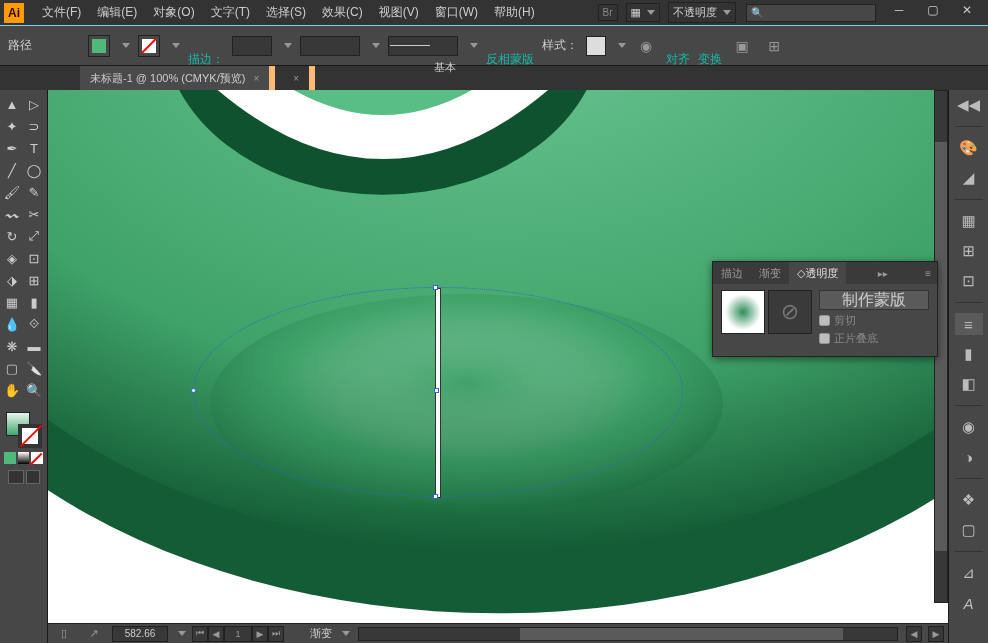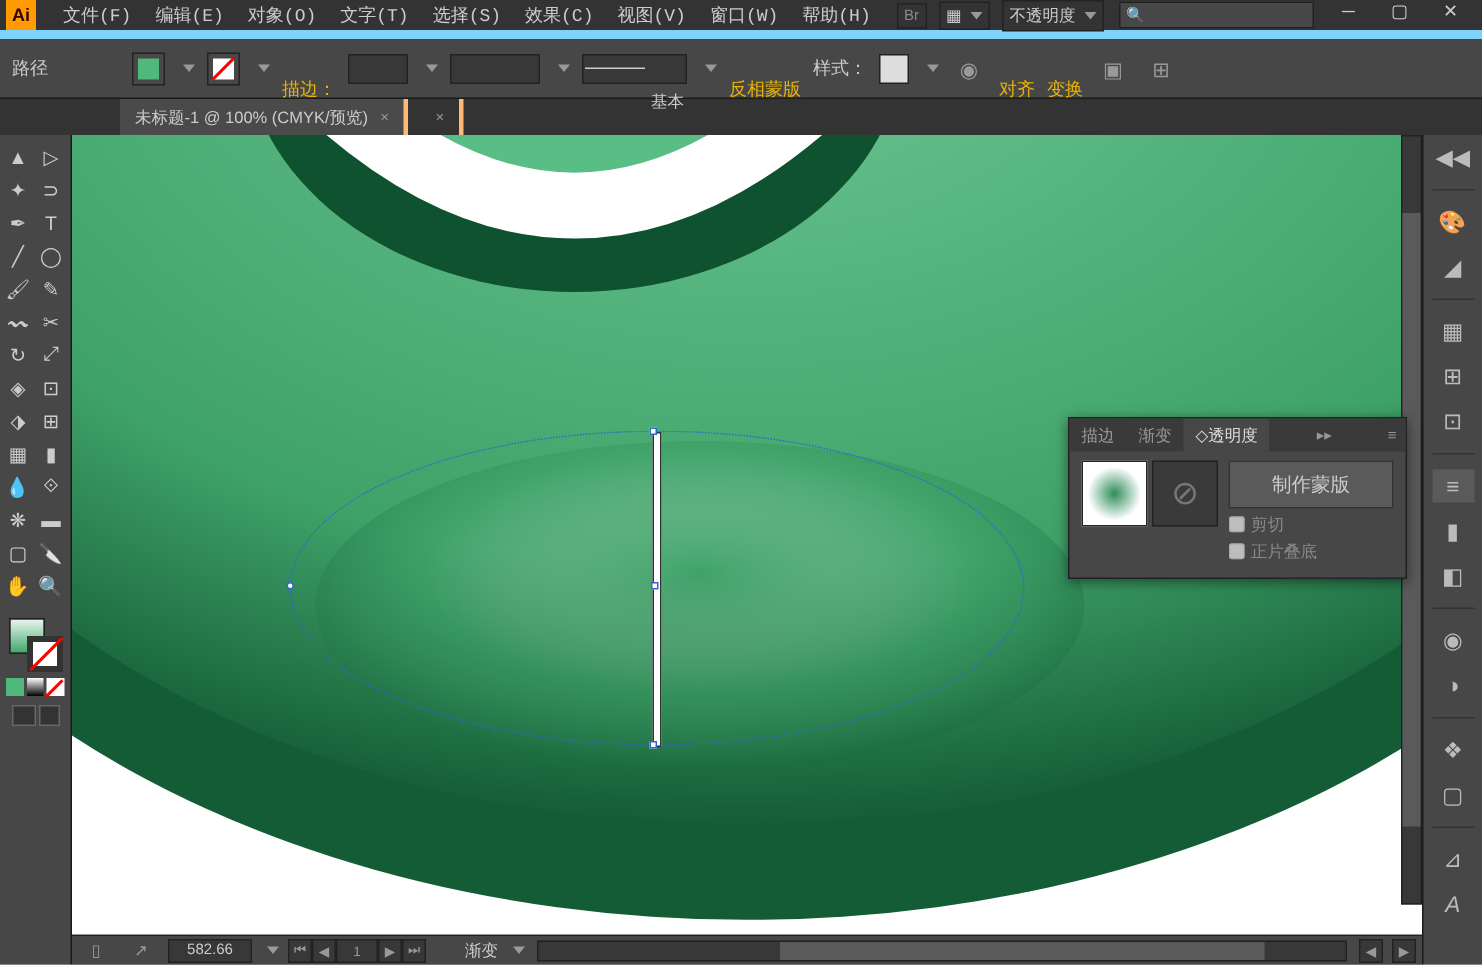--- a/index.html
+++ b/index.html
@@ -1,49 +1,49 @@
 <!DOCTYPE html>
 <html><head>
 <meta charset="utf-8">
 <style>
 * { margin: 0; padding: 0; box-sizing: border-box; font-family: "Microsoft YaHei", sans-serif; }
 body { background: #333333; width: 988px; height: 643px; overflow: hidden; position: relative; }
 
 
-.title-bar { height: 26px; background: #333333; display: flex; align-items: center; padding: 0 4px; border-bottom: 6px solid #7dd3fc; }
+.title-bar { height: 26px; background: #333333; display: flex; align-items: center; padding: 0 4px; border-bottom: 1px solid #7dd3fc; }
 .app-icon { width: 20px; height: 20px; background: #ff9a00; color: #330000; font-weight: bold; font-size: 12px; display: flex; align-items: center; justify-content: center; margin-right: 10px; }
-.menu-item { color: #cccccc; font-size: 12px; padding: 2px 8px; cursor: pointer; font-family: Liberation Mono, monospace; }
+.menu-item { color: #cccccc; font-size: 12px; padding: 2px 8px; cursor: pointer; }
 .title-spacer { flex: 1; }
 .workspace-box { display: flex; align-items: center; gap: 2px; margin: 0 4px; padding: 2px 4px; border: 1px solid #222; }
 .workspace-box span { color: #ccc; font-size: 11px; }
 .dropdown-arrow { width: 0; height: 0; border-left: 4px solid transparent; border-right: 4px solid transparent; border-top: 5px solid #999; margin-left: 4px; }
 .search-box { width: 130px; height: 18px; background: #474747; border: 1px solid #222; margin: 0 6px; display: flex; align-items: center; padding-left: 4px; }
 .search-icon { color: #999; font-size: 10px; }
 .win-controls { display: flex; margin-left: auto; }
 .win-btn { width: 34px; height: 20px; display: flex; align-items: center; justify-content: center; color: #ccc; font-size: 12px; margin-top:-6px;}
 .win-btn.close { color: #ccc; }
 
 
 .control-bar { height: 40px; background: #474747; display: flex; align-items: center; padding: 0 8px; gap: 8px; border-bottom: 1px solid #1a1a1a; }
 .control-label { color: #cccccc; font-size: 12px; }
-.control-label.orange { color: #eab308; margin-top: 28px; }
+.control-label.orange { color: #14b8a6; margin-top: 28px; }
 .swatch-btn { width: 22px; height: 22px; border: 1px solid #222; display: flex; align-items: center; justify-content: center; }
 .swatch-green { background: #4fb87a; width: 14px; height: 14px; }
 .swatch-none { width: 14px; height: 14px; background: white; position: relative; }
 .swatch-none::after { content: ""; position: absolute; width: 140%; height: 2px; background: red; transform: rotate(-45deg); top: 6px; left: -3px; }
 .num-input { width: 40px; height: 20px; background: #383838; border: 1px solid #222; color: #ccc; font-size: 11px; padding: 0 2px; }
 .stroke-type { width: 70px; height: 20px; background: #383838; border: 1px solid #222; display: flex; align-items: center; justify-content: center; }
 .stroke-line { width: 40px; height: 1px; background: #ccc; }
 .basic-label { color: #ccc; font-size: 11px; margin-left: 4px; margin-top: 44px; }
 .style-box { width: 20px; height: 20px; background: #dddddd; border: 1px solid #222; }
 .icon-btn { width: 24px; height: 24px; display: flex; align-items: center; justify-content: center; color: #999; font-size: 14px; cursor: pointer; }
 
 
 .doc-tabs { height: 24px; background: #333333; display: flex; align-items: stretch; padding-left: 80px; }
-.doc-tab { display: flex; align-items: center; padding: 0 10px; color: #cccccc; font-size: 11px; background: #4a4a4a; border-right: 3px solid #fdba74; cursor: pointer; justify-content: flex-end; }
+.doc-tab { display: flex; align-items: center; padding: 0 10px; color: #cccccc; font-size: 11px; background: #4a4a4a; border-right: 6px solid #fdba74; cursor: pointer; justify-content: flex-end; }
 .doc-tab.active { background: #333333; }
 .doc-tab .close-x { margin-left: 8px; color: #999; font-size: 10px; }
 
 
 .main { display: flex; height: calc(643px - 26px - 40px - 24px); }
 
 
 .toolbox { width: 48px; background: #474747; border-right: 1px solid #1a1a1a; padding: 4px 2px; display: flex; flex-direction: column; }
 .tool-row { display: flex; gap: 2px; margin-bottom: 2px; }
 .tool { width: 20px; height: 20px; display: flex; align-items: center; justify-content: center; color: #ccc; font-size: 13px; cursor: pointer; }
@@ -59,35 +59,35 @@
 .canvas-area { flex: 1; background: #494949; display: flex; flex-direction: column; position: relative; }
 .canvas-inner { flex: 1; background: #ffffff; margin: 0; position: relative; overflow: hidden; }
 .artwork { position: absolute; inset: 0; }
 
 
 .right-dock { width: 40px; background: #474747; border-left: 1px solid #1a1a1a; display: flex; flex-direction: column; align-items: center; padding-top: 4px; gap: 8px; }
 .dock-icon { width: 28px; height: 22px; display: flex; align-items: center; justify-content: center; color: #bbb; font-size: 15px; cursor: pointer; }
 .dock-sep { width: 28px; height: 1px; background: #333; margin: 2px 0; }
 
 
-.trans-panel { position: absolute; right: 50px; top: 278px; width: 226px; background: #474747; border: 1px solid #222; box-shadow: 0 2px 8px rgba(0,0,0,0.5); z-index: 10; }
+.trans-panel { position: absolute; right: 50px; top: 261px; width: 226px; background: #474747; border: 1px solid #222; box-shadow: 0 2px 8px rgba(0,0,0,0.5); z-index: 10; }
 .trans-tabs { display: flex; height: 22px; background: #3a3a3a; align-items: center; }
 .trans-tab { padding: 0 8px; color: #999; font-size: 11px; height: 100%; display: flex; align-items: center; cursor: pointer; }
 .trans-tab.active { background: #474747; color: #ddd; }
 .trans-menu { margin-left: auto; padding: 0 6px; color: #999; font-size: 10px; cursor: pointer; }
 .trans-row { display: flex; align-items: center; padding: 6px 8px; gap: 8px; }
 .blend-select { width: 82px; height: 20px; background: #383838; border: 1px solid #222; color: #ccc; font-size: 11px; display: flex; align-items: center; padding: 0 4px; }
 .opacity-label { color: #ccc; font-size: 11px; }
 .opacity-val { width: 42px; height: 20px; background: #383838; border: 1px solid #222; color: #ccc; font-size: 11px; display: flex; align-items: center; justify-content: center; }
 .trans-body { display: flex; padding: 6px 8px 10px; gap: 3px; align-items: flex-start; }
 .thumb-box { width: 44px; height: 44px; border: 1px solid #222; background: #fff; display: flex; align-items: center; justify-content: center; }
 .thumb-grad { width: 36px; height: 36px; background: radial-gradient(ellipse at center, #2f8c59 0%, #ffffff 70%); }
 .mask-box { width: 44px; height: 44px; border: 1px solid #222; background: #3a3a3a; display: flex; align-items: center; justify-content: center; color: #777; font-size: 22px; }
 .mask-controls { flex: 1; display: flex; flex-direction: column; gap: 3px; padding-left:4px;}
-.mask-btn { height: 32px; background: #5a5a5a; border: 1px solid #333; color: #ccc; font-size: 13px; display: flex; align-items: center; justify-content: center; cursor: pointer; }
+.mask-btn { height: 20px; background: #5a5a5a; border: 1px solid #333; color: #ccc; font-size: 16px; display: flex; align-items: center; justify-content: center; cursor: pointer; }
 .mask-check { color: #888; font-size: 11px; display: flex; align-items: center; gap: 4px; }
 .mask-check input { width:11px; height:11px; }
 
 
 .status-bar { height: 20px; background: #474747; display: flex; align-items: center; padding: 0 4px; gap: 6px; border-top: 1px solid #222; }
 .zoom-box { width: 56px; height: 16px; background: #383838; border: 1px solid #222; color: #ccc; font-size: 10px; display: flex; align-items: center; justify-content: center; }
 .nav-arrows { display: flex; gap: 0; }
 .nav-btn { width: 16px; height: 16px; background: #383838; border: 1px solid #222; color: #999; font-size: 9px; display: flex; align-items: center; justify-content: center; cursor: pointer; }
 .status-text { color: #ccc; font-size: 11px; margin-left: 20px; }
 .scrollbar-h { flex: 1; height: 14px; background: #383838; margin: 0 2px; border: 1px solid #222; position: relative; }

